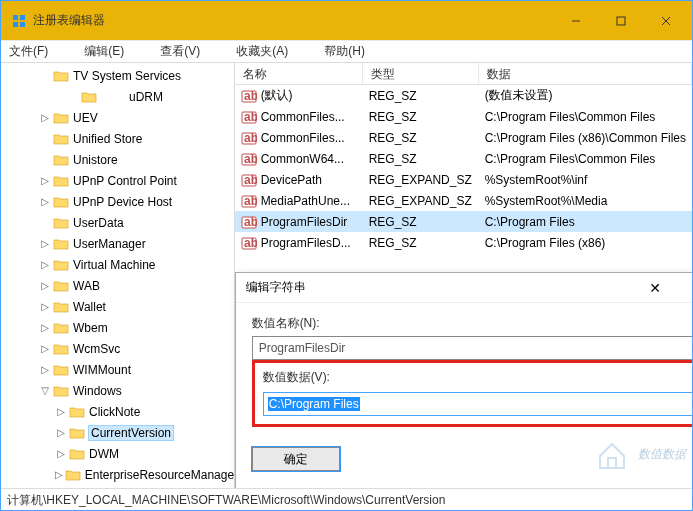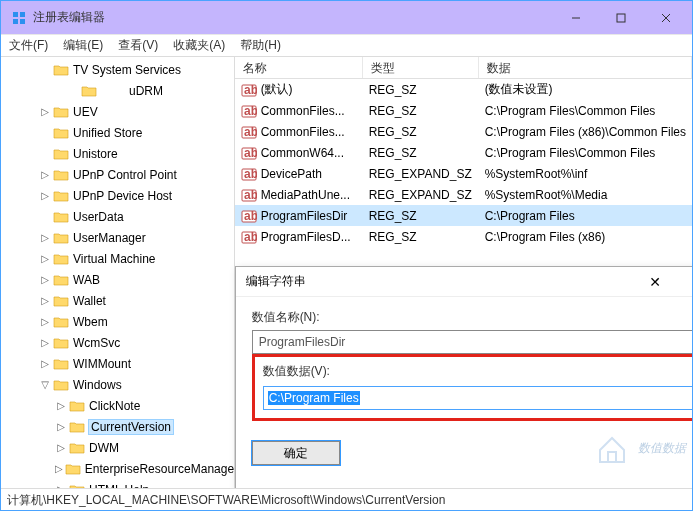--- a/index.html
+++ b/index.html
@@ -1,23 +1,23 @@
 <!DOCTYPE html>
 <html><head>
 <meta charset="utf-8">
 <style>
 * { box-sizing: border-box; margin: 0; padding: 0; font-family: "Microsoft YaHei", "Segoe UI", sans-serif; font-size: 12px; }
 body { width: 693px; height: 511px; border: 1px solid #4aa3ff; background: #fff; position: relative; overflow: hidden; }
-.titlebar { height: 34px; background: #c4b5fd; display: flex; align-items: center; padding: 0 4px; border-bottom: 1px solid #e8e8e8; }
+.titlebar { height: 40px; background: #eab308; display: flex; align-items: center; padding: 0 4px; border-bottom: 1px solid #e8e8e8; }
 .appicon { width: 16px; height: 16px; margin: 0 6px; display: inline-block; }
 .appicon svg { width: 16px; height: 16px; }
 .title { flex: 1; color: #333; }
 .winbtns { display: flex; }
 .winbtn { width: 45px; height: 28px; display: flex; align-items: center; justify-content: center; color: #555; }
-.menubar { height: 22px; display: flex; align-items: center; padding: 0 6px; gap: 11px; border-bottom: 1px solid #dcdcdc; color: #333; }
+.menubar { height: 22px; display: flex; align-items: center; padding: 0 6px; gap: 32px; border-bottom: 1px solid #dcdcdc; color: #333; }
 .menuitem { padding: 2px 2px; }
 .content { display: flex; height: calc(100% - 30px - 22px - 22px); }
 .tree { width: 258px; border-right: 1px solid #dcdcdc; overflow: hidden; padding-top: 2px; }
 .treeitem { display: flex; align-items: center; height: 21px; padding-left: 6px; }
 .chev { width: 12px; text-align: center; color: #666; font-size: 10px; }
 .folder { width: 16px; height: 14px; margin: 0 4px 0 2px; display: inline-block; }
 .folder svg { width: 16px; height: 14px; }
 .treelabel { white-space: nowrap; }
 .treeitem.selected .treelabel { background: #cce8ff; outline: 1px solid #99d1ff; padding: 0 2px; }
 .list { flex: 1; display: flex; flex-direction: column; position: relative; }

